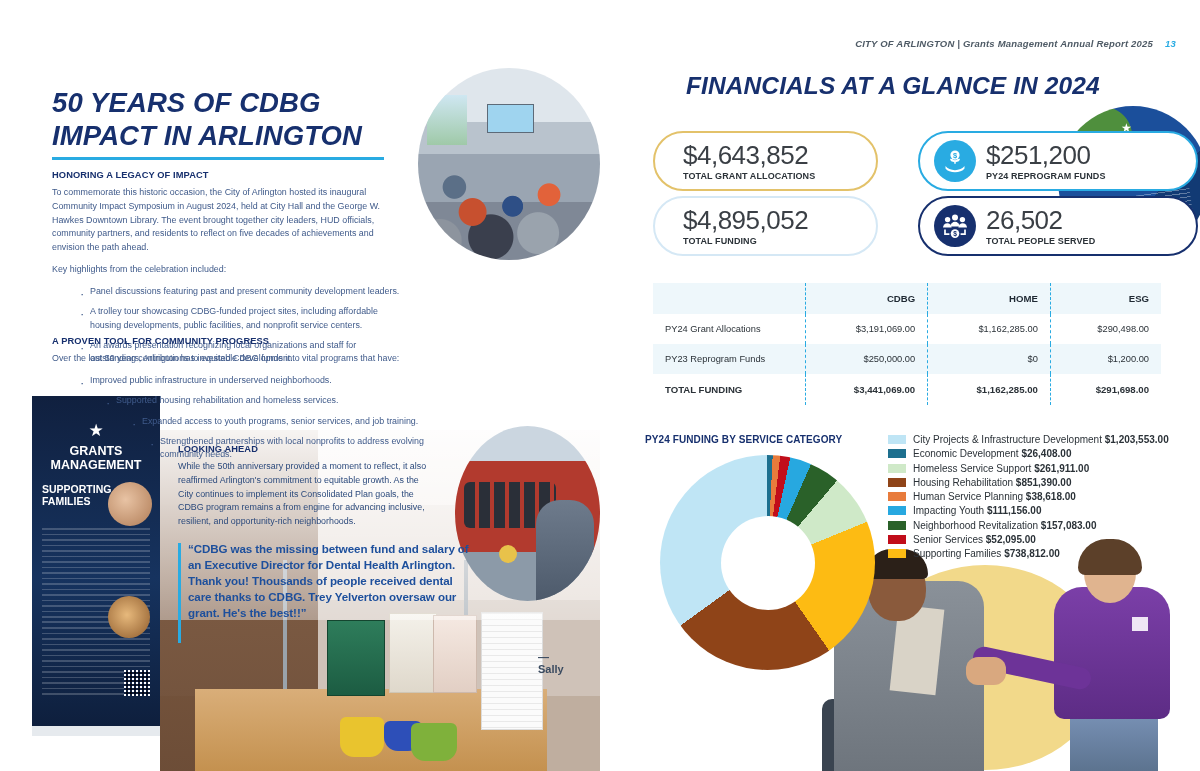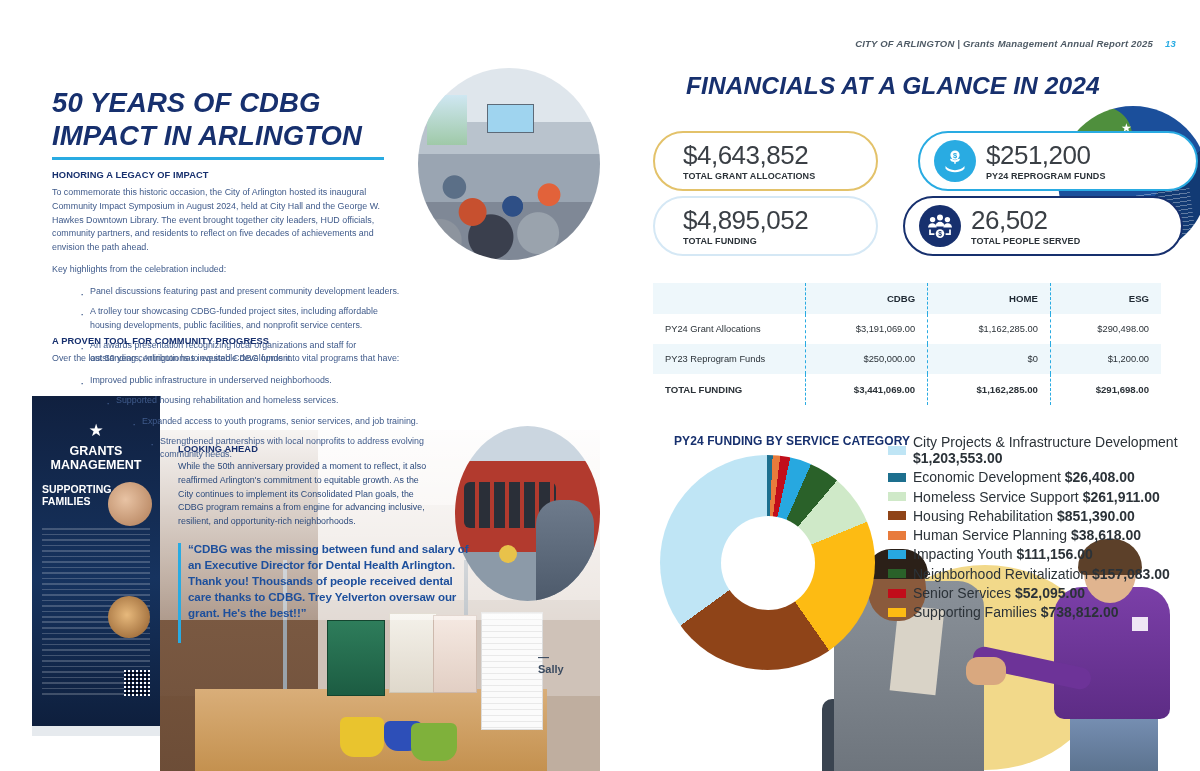--- a/index.html
+++ b/index.html
@@ -255,21 +255,21 @@
     left: 318px; top: 131px; width: 280px; height: 60px;
     border: 2.5px solid #29abe2; border-radius: 30px;
     padding-left: 14px; gap: 10px;
   }
   .stat-3 {
     left: 53px; top: 196px; width: 225px; height: 60px;
     border: 2px solid #d5e8f5; border-radius: 30px;
     padding-left: 28px;
   }
   .stat-4 {
-    left: 303px; top: 196px; width: 280px; height: 60px;
+    left: 318px; top: 196px; width: 280px; height: 60px;
     border: 2.5px solid #17306e; border-radius: 30px;
     padding-left: 14px; gap: 10px;
   }
   .ic-circle {
     width: 42px; height: 42px; border-radius: 50%;
     display: flex; align-items: center; justify-content: center;
     flex: 0 0 42px;
   }
   .ic-cyan { background: #29abe2; }
   .ic-navy { background: #17306e; }
@@ -309,34 +309,34 @@
   .fin-table th.first, .fin-table td.first { text-align: left; }
   .fin-table thead th {
     font-size: 9.6px; font-weight: bold; background: #eef7fb; color: #1f2933;
   }
   .fin-table tbody tr.alt td { background: #eef7fb; }
   .fin-table tbody tr.total td { font-weight: bold; font-size: 9.6px; }
   .fin-table .colsep { border-left: 1.3px dashed #29abe2; }
 
   
   .chart-title {
-    position: absolute; left: 74px; top: 434px;
-    font-size: 12px; font-weight: bold; color: #17306e; letter-spacing: .1px;
+    position: absolute; left: 45px; top: 434px;
+    font-size: 10px; font-weight: bold; color: #17306e; letter-spacing: .1px;
   }
   .donut-wrap { position: absolute; left: 60px; top: 455px; width: 215px; height: 215px; }
   .donut { width: 215px; height: 215px; border-radius: 50%; }
   .donut-hole {
     position: absolute; left: 50%; top: 50%; transform: translate(-50%,-50%);
     width: 94px; height: 94px; border-radius: 50%; background: #fff;
   }
 
   .legend { position: absolute; left: 288px; top: 434px; width: 300px; }
   .legend-row {
     display: flex; align-items: center; gap: 7px; margin-bottom: 3.3px;
-    font-size: 14px; color: #2b3238;
+    font-size: 10px; color: #2b3238;
   }
   .legend-sw { width: 18px; height: 9px; flex: 0 0 18px; }
   .legend-row .amt { font-weight: bold; }
 
   
   .gold-blob {
     position: absolute; left: 265px; top: 565px; width: 240px; height: 205px;
     border-radius: 50%; background: #f2d98a;
   }
   .ph-handshake { position: absolute; left: 222px; top: 530px; width: 378px; height: 241px; }

